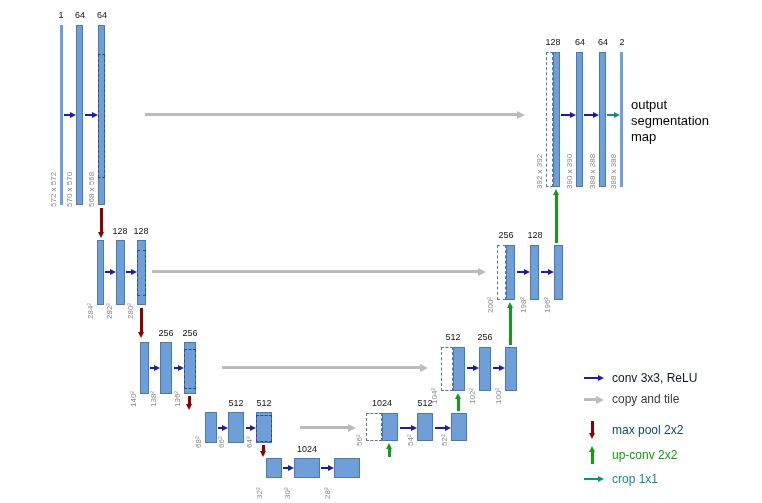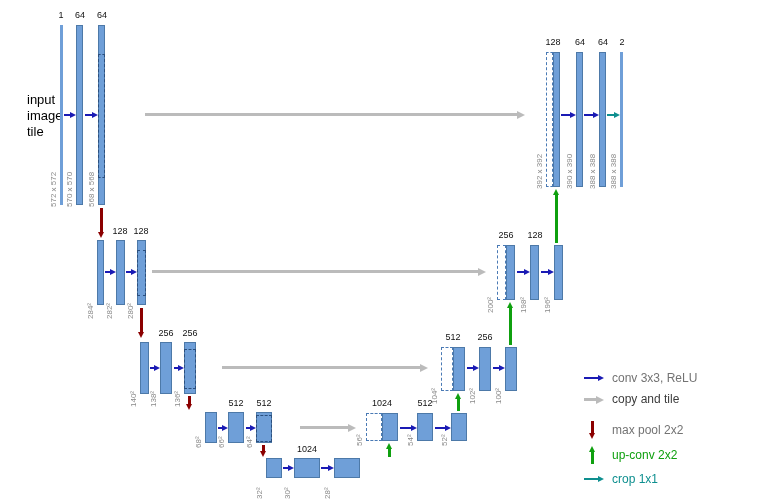--- a/index.html
+++ b/index.html
@@ -35,23 +35,20 @@
   .c-teal  { color:#0E8F8F; }
 
   .note { position:absolute; font-size:13px; line-height:16px; color:#000; white-space:pre-line; }
   .leg-label { position:absolute; font-size:12px; white-space:nowrap; color:#333; }
 </style>
 </head>
 <body>
 
 <div class="canvas">
 
-  <div class="note" style="left:27px; top:92px;">input
-image
-tile</div>
 
   <div class="clab" style="left:61px;  top:10px;">1</div>
   <div class="clab" style="left:80px;  top:10px;">64</div>
   <div class="clab" style="left:102px; top:10px;">64</div>
 
   <div class="bar thin" style="left:60px; top:25px; width:3px; height:180px;"></div>
   <div class="arr-r c-blue" style="left:64px; top:114px; width:6px;"></div>
   <div class="bar" style="left:76px; top:25px; width:7px; height:180px;"></div>
   <div class="arr-r c-blue" style="left:85px; top:114px; width:7px;"></div>
   <div class="bar" style="left:98px; top:25px; width:7px; height:180px;">
@@ -197,30 +194,33 @@
   <div class="arr-r c-blue" style="left:584px; top:114px; width:9px;"></div>
   <div class="bar" style="left:599px; top:52px; width:7px; height:135px;"></div>
   <div class="arr-r c-teal" style="left:607px; top:114px; width:7px;"></div>
   <div class="bar thin" style="left:620px; top:52px; width:3px; height:135px;"></div>
 
   <div class="vlab" style="left:545px; top:179px;">392 x 392</div>
   <div class="vlab" style="left:575px; top:179px;">390 x 390</div>
   <div class="vlab" style="left:598px; top:179px;">388 x 388</div>
   <div class="vlab" style="left:619px; top:179px;">388 x 388</div>
 
+  <div class="note" style="left:631px; top:97px;">output
+segmentation
+map</div>
 
   <div>
     <div class="arr-r c-blue" style="left:584px; top:377px; width:14px;"></div>
-    <div class="leg-label" style="left: 612px; top: 371px; color: #737373;">conv 3x3, ReLU</div>
+    <div class="leg-label" style="left: 612px; top: 371px; color: #0f172a;">conv 3x3, ReLU</div>
 
     <div class="arr-r thick c-gray" style="left:584px; top:398px; width:12px;"></div>
     <div class="leg-label" style="left: 612px; top: 392px; color: rgb(61, 61, 61);">copy and tile</div>
 
     <div class="arr-d c-red" style="left:591px; top:421px; height:12px;"></div>
-    <div class="leg-label" style="left: 612px; top: 423px; color: #737373;">max pool 2x2</div>
+    <div class="leg-label" style="left: 612px; top: 423px; color: #0c4a6e;">max pool 2x2</div>
 
     <div class="arr-u c-green" style="left:591px; top:452px; height:12px;"></div>
     <div class="leg-label" style="left: 612px; top: 448px; color: rgb(15, 160, 15);">up-conv 2x2</div>
 
     <div class="arr-r c-teal" style="left:584px; top:478px; width:14px;"></div>
     <div class="leg-label" style="left: 612px; top: 472px; color: rgb(14, 143, 143);">crop 1x1</div>
   </div>
 
 </div>
 

